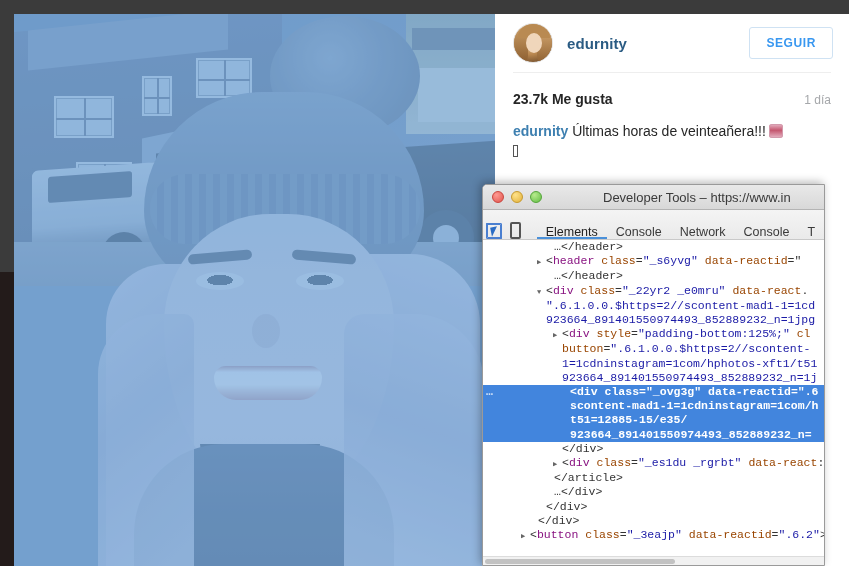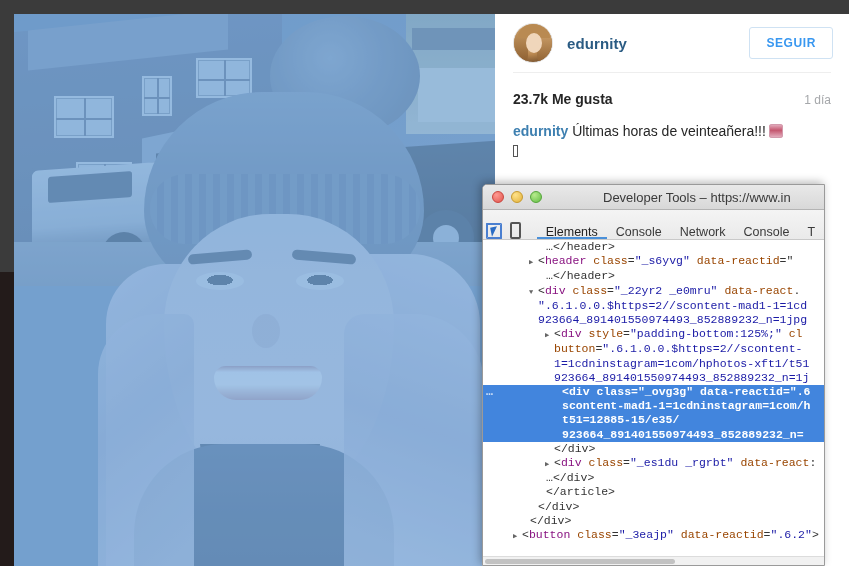--- a/index.html
+++ b/index.html
@@ -156,21 +156,21 @@
   .ins-icon .cur { position:absolute; left:5px; top:4px; width:0; height:0;
                    border-left:7px solid #2a6cc4; border-bottom:9px solid transparent; transform:rotate(-12deg); }
   .dev-icon { width:11px; height:17px; border:2px solid #555; border-radius:2px; }
   .dt-divider { width:1px; background:#c4c4c4; margin:6px 6px 6px 4px; }
   .dt-tab { display:flex; align-items:center; padding:0 9px; font-size:12.5px; color:#3a3a3a; cursor:pointer;
             white-space:nowrap; }
   .dt-tab.active { color:#222; box-shadow: inset 0 -2px 0 #4a90d9; }
 
   .dt-tree { position:relative; background:#fff; height:calc(100% - 56px); overflow:hidden;
              font-family:"Liberation Mono", monospace; font-size:11.5px; line-height:14.2px; color:#333; }
-  .dt-row { position:relative; white-space:nowrap; padding-left:6px; }
+  .dt-row { position:relative; white-space:nowrap; padding-left:14px; }
   .dt-row.sel { background:#4285dd; color:#fff; font-weight:bold; }
   .dt-row.sel .tag,.dt-row.sel .attr,.dt-row.sel .val,.dt-row.sel .punc { color:#fff; }
   .gut-dots { position:absolute; left:3px; top:0px; color:#cfe0f7; letter-spacing:1px; font-weight:bold; }
   .tri { display:inline-block; width:9px; color:#666; }
   .tri.open::before { content:"\25BC"; font-size:7px; }
   .tri.closed::before { content:"\25B6"; font-size:7px; }
   .tag { color:#881280; }
   .attr { color:#994500; }
   .val { color:#1a1aa6; }
   .punc { color:#333; }
@@ -309,22 +309,22 @@
         <div class="dt-row"><span style="display: inline-block; width: 56px;"></span><span class="tri closed"></span><span class="punc">&lt;</span><span class="tag">div</span><span class="punc"> </span><span class="attr">style</span><span class="punc">=</span><span class="val">"padding-bottom:125%;"</span><span class="punc"> </span><span class="attr">cl</span></div>
         <div class="dt-row"><span style="display: inline-block; width: 56px;"></span><span class="tri "></span><span class="attr">button</span><span class="punc">=</span><span class="val">".6.1.0.0.$https=2//scontent-</span></div>
         <div class="dt-row"><span style="display: inline-block; width: 56px;"></span><span class="tri "></span><span class="val">1=1cdninstagram=1com/hphotos-xft1/t51</span></div>
         <div class="dt-row"><span style="display: inline-block; width: 56px;"></span><span class="tri "></span><span class="val">923664_891401550974493_852889232_n=1j</span></div>
         <div class="dt-row sel"><span class="gut-dots">…</span><span style="display: inline-block; width: 64px;"></span><span class="tri "></span><span class="punc">&lt;</span><span class="tag">div</span><span class="punc"> </span><span class="attr">class</span><span class="punc">=</span><span class="val">"_ovg3g"</span><span class="punc"> </span><span class="attr">data-reactid</span><span class="punc">=".6</span></div>
         <div class="dt-row sel"><span style="display: inline-block; width: 64px;"></span><span class="tri "></span><span class="punc">scontent-mad1-1=1cdninstagram=1com/h</span></div>
         <div class="dt-row sel"><span style="display: inline-block; width: 64px;"></span><span class="tri "></span><span class="punc">t51=12885-15/e35/</span></div>
         <div class="dt-row sel"><span style="display: inline-block; width: 64px;"></span><span class="tri "></span><span class="punc">923664_891401550974493_852889232_n=</span></div>
         <div class="dt-row"><span style="display: inline-block; width: 56px;"></span><span class="tri "></span><span class="punc">&lt;/div&gt;</span></div>
         <div class="dt-row"><span style="display: inline-block; width: 56px;"></span><span class="tri closed"></span><span class="punc">&lt;</span><span class="tag">div</span><span class="punc"> </span><span class="attr">class</span><span class="punc">=</span><span class="val">"_es1du _rgrbt"</span><span class="punc"> </span><span class="attr">data-react</span><span class="punc">:</span></div>
+        <div class="dt-row"><span style="display: inline-block; width: 48px;"></span><span class="tri "></span><span class="punc">&lt;/article&gt;</span></div>
         <div class="dt-row"><span style="display: inline-block; width: 48px;"></span><span class="tri "></span><span class="punc">…&lt;/div&gt;</span></div>
-        <div class="dt-row"><span style="display: inline-block; width: 48px;"></span><span class="tri "></span><span class="punc">&lt;/article&gt;</span></div>
         <div class="dt-row"><span style="display: inline-block; width: 40px;"></span><span class="tri "></span><span class="punc">&lt;/div&gt;</span></div>
         <div class="dt-row"><span style="display: inline-block; width: 32px;"></span><span class="tri "></span><span class="punc">&lt;/div&gt;</span></div>
         <div class="dt-row"><span style="display: inline-block; width: 24px;"></span><span class="tri closed"></span><span class="punc">&lt;</span><span class="tag">button</span><span class="punc"> </span><span class="attr">class</span><span class="punc">=</span><span class="val">"_3eajp"</span><span class="punc"> </span><span class="attr">data-reactid</span><span class="punc">=</span><span class="val">".6.2"</span><span class="punc">&gt;</span></div>
       </div>
     <div class="dt-scroll-x">
       <div class="thumb"></div>
     </div>
   </div>
 </div>
 

